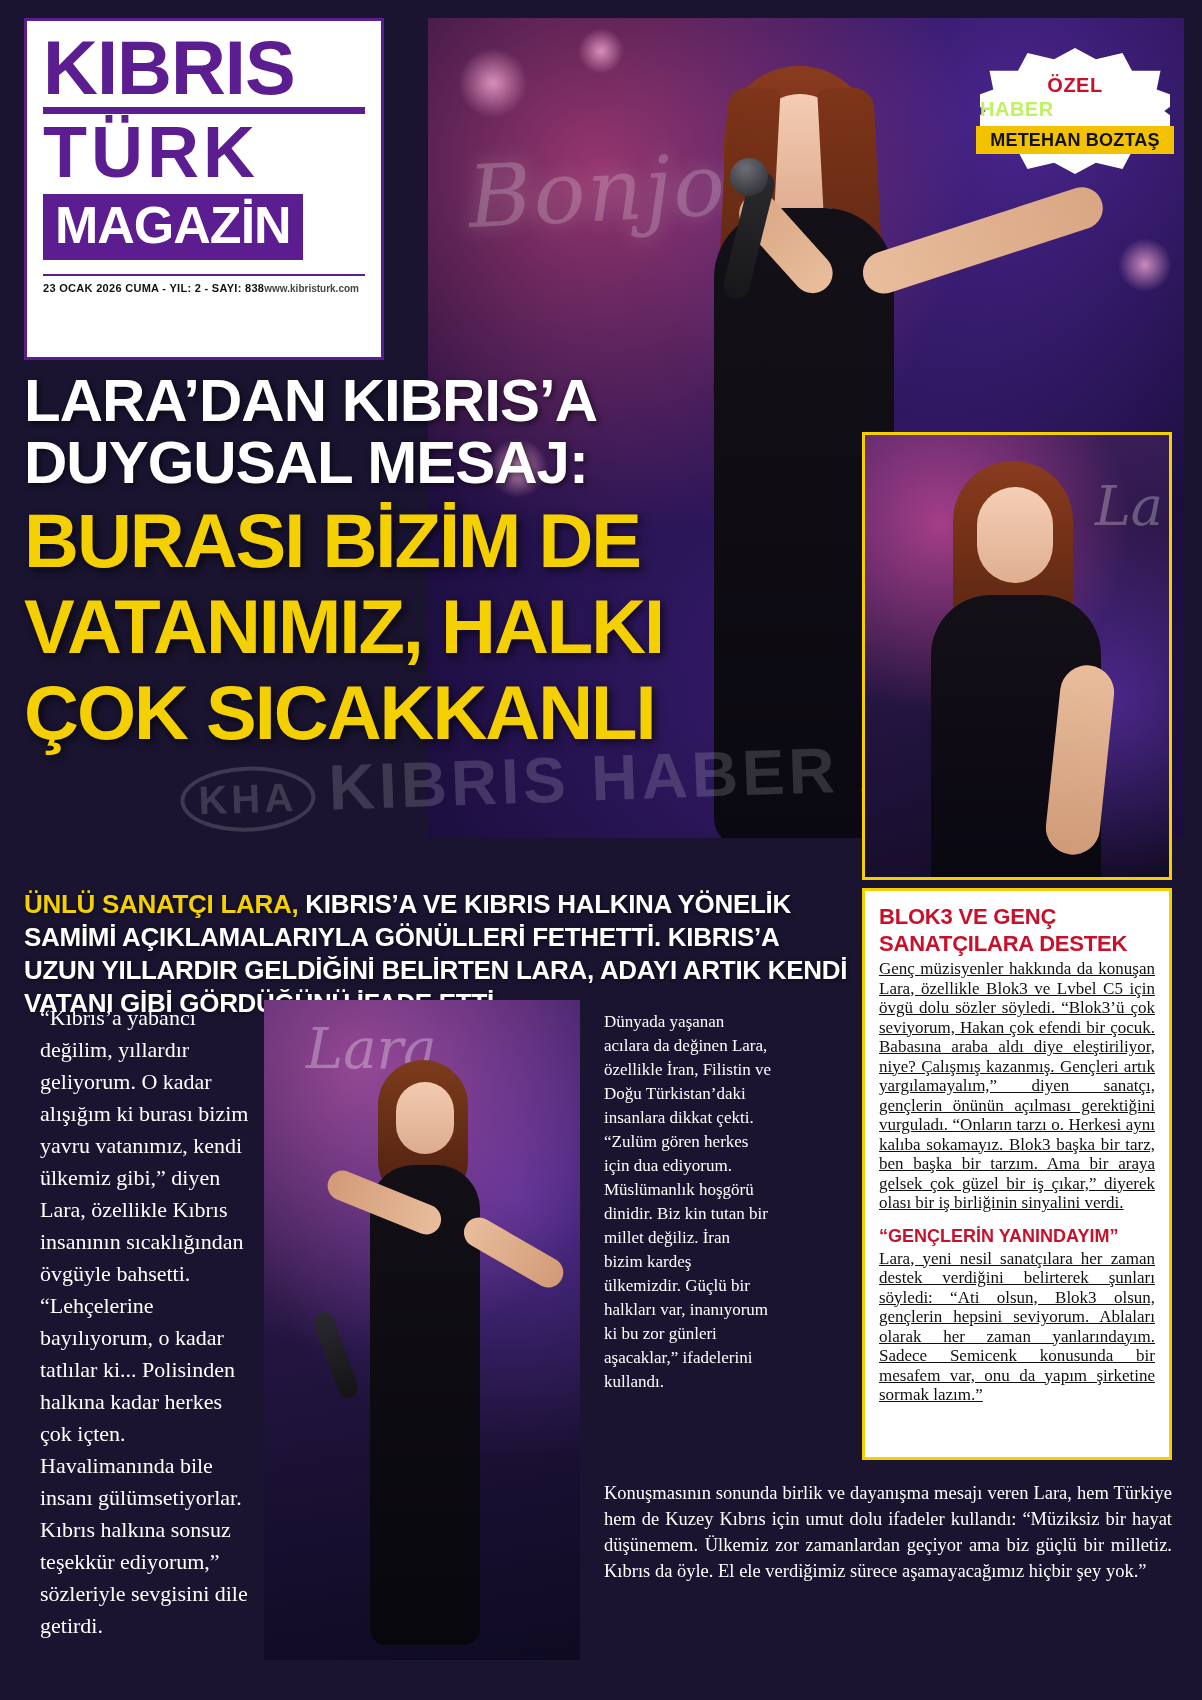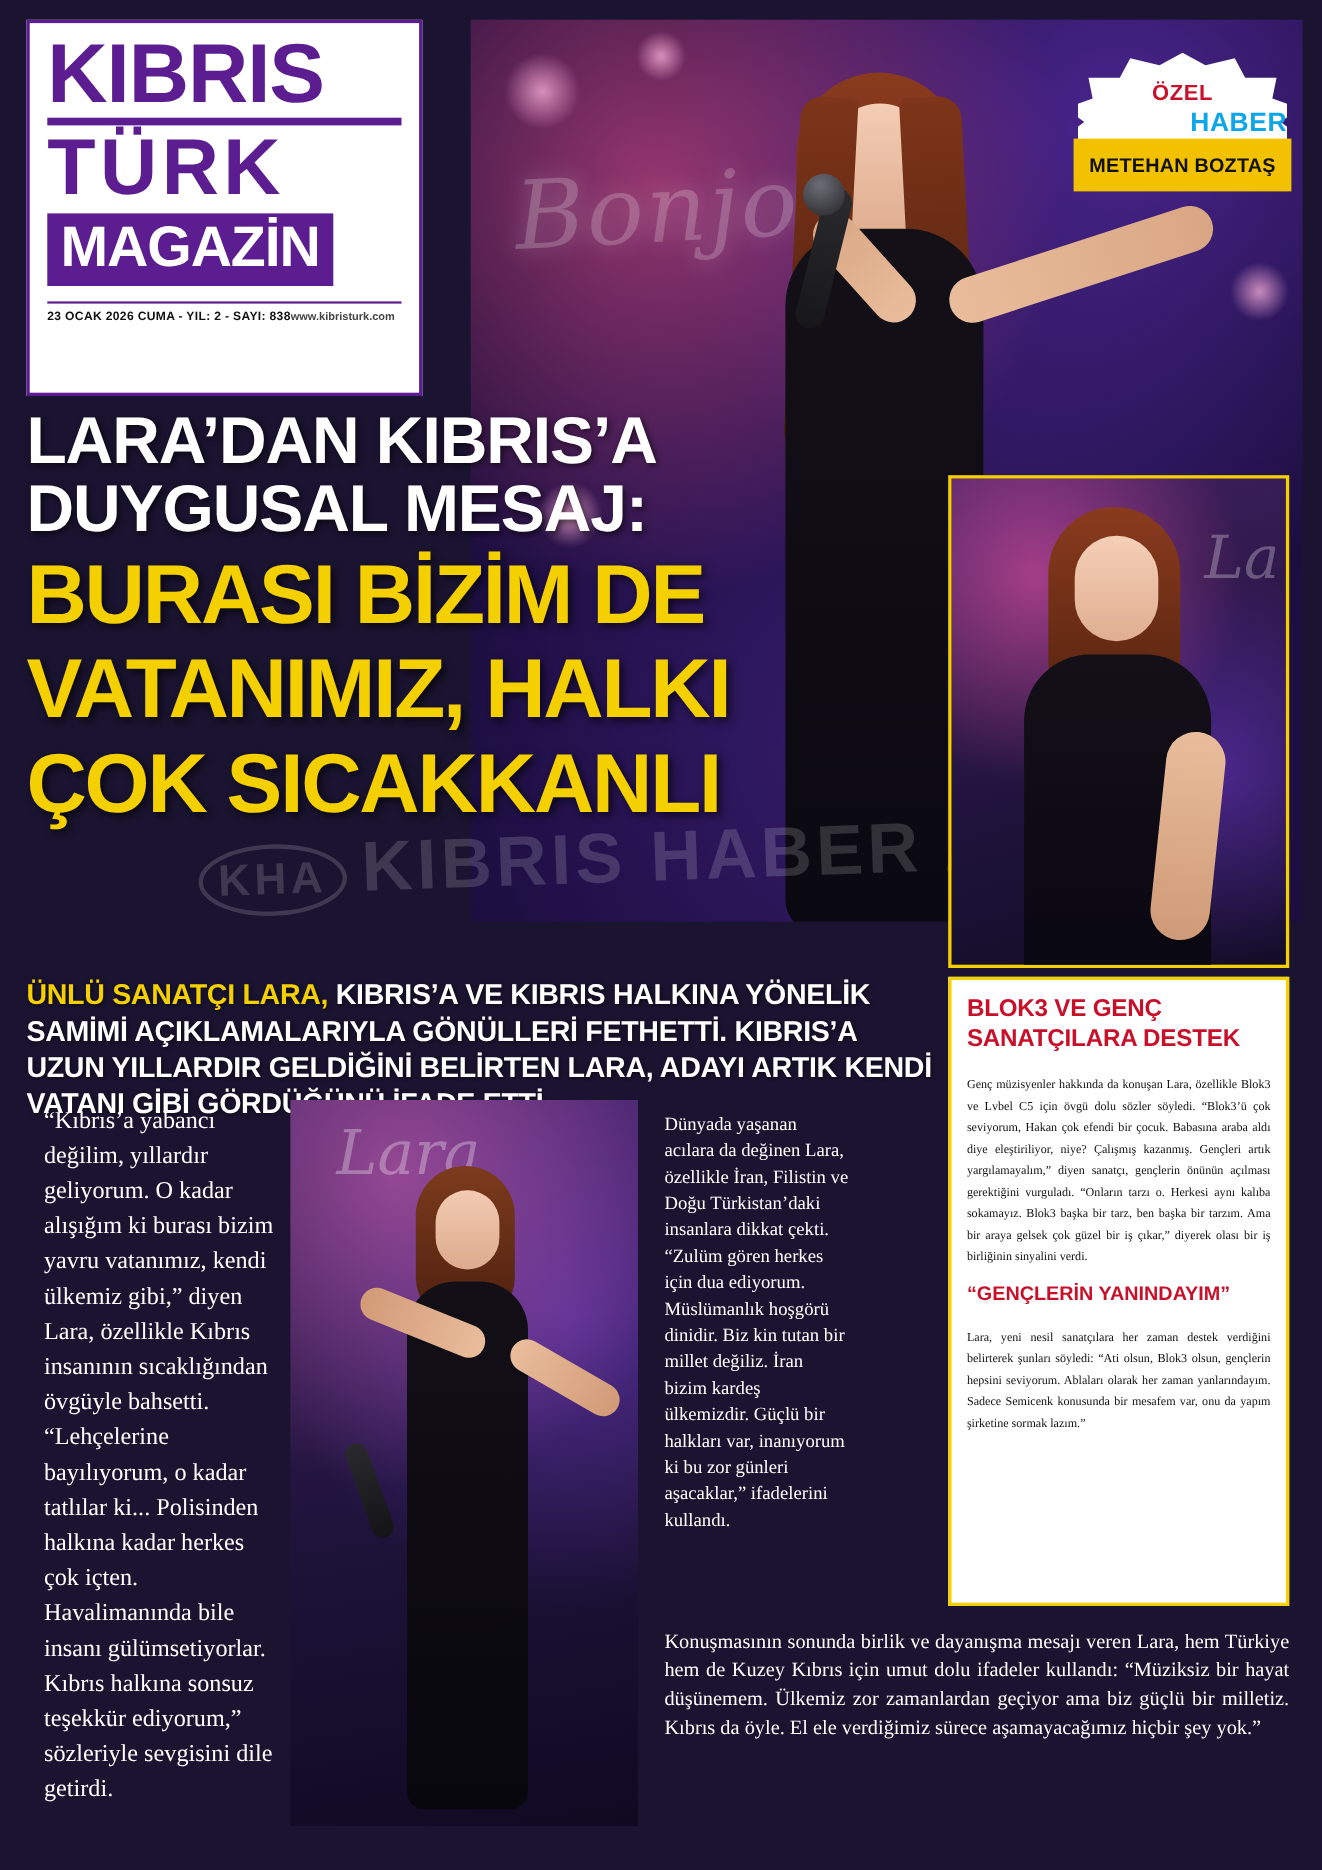--- a/index.html
+++ b/index.html
@@ -136,25 +136,25 @@
   .ozel-star {
     position:absolute; inset:0;
     background:#ffffff;
     clip-path:polygon(50% 0%,61% 9%,75% 4%,80% 18%,95% 18%,93% 33%,106% 40%,97% 50%,106% 60%,93% 67%,95% 82%,80% 82%,75% 96%,61% 91%,50% 100%,39% 91%,25% 96%,20% 82%,5% 82%,7% 67%,-6% 60%,3% 50%,-6% 40%,7% 33%,5% 18%,20% 18%,25% 4%,39% 9%);
   }
   .ozel-t1 {
     position:absolute; left:0; right:0; top:26px; text-align:center;
     color:#c9102a; font-weight:800; font-size:20px; letter-spacing:0.5px;
   }
   .ozel-t2 {
-    position:absolute; left:0; right:0; top:50px; text-align:right;
-    color:#0ea5e9; font-weight:800; font-size:24px; letter-spacing:0.5px;
+    position:absolute; left:0; right:0; top:50px; text-align:left;
+    color:#bef264; font-weight:800; font-size:20px; letter-spacing:0.5px;
   }
   .ozel-name {
-    position:absolute; left:-4px; top:78px; width:198px; height:48px;
+    position:absolute; left:-4px; top:78px; width:198px; height:28px;
     background:#f2c200; color:#111; font-weight:800; font-size:18px;
     display:flex; align-items:center; justify-content:center;
     letter-spacing:0.2px;
   }
   
   .headline-wrap {
     position:absolute; left:24px; top:370px; width:850px;
   }
   .hl-white {
     color:#ffffff; font-weight:800; font-size:60px; line-height:62px;
@@ -247,22 +247,22 @@
   .right-box {
     position:absolute; left:862px; top:888px; width:310px; height:572px;
     background:#ffffff; border:3px solid #f5d000;
     padding:12px 14px;
   }
   .rb-title {
     color:#c9102a; font-weight:800; font-size:22px; line-height:27px;
     text-align:left; letter-spacing:-0.2px;
   }
   .rb-body {
-    margin-top:20px; color:#111; font-family:"Liberation Serif", serif;
-    font-size:11px; line-height:19.5px; text-align:justify;
+    margin-top:2px; color:#111; font-family:"Liberation Serif", serif;
+    font-size:17px; line-height:19.5px; text-align:justify;text-decoration:underline;
   }
   .rb-sub {
     margin-top:12px; color:#c9102a; font-weight:800; font-size:18px;
     line-height:22px;
   }
   
   .photo-portrait {
     position:absolute; left:862px; top:432px; width:310px; height:448px;
     background:
       radial-gradient(circle at 25% 20%, rgba(255,90,180,0.55) 0%, rgba(255,90,180,0) 45%),

